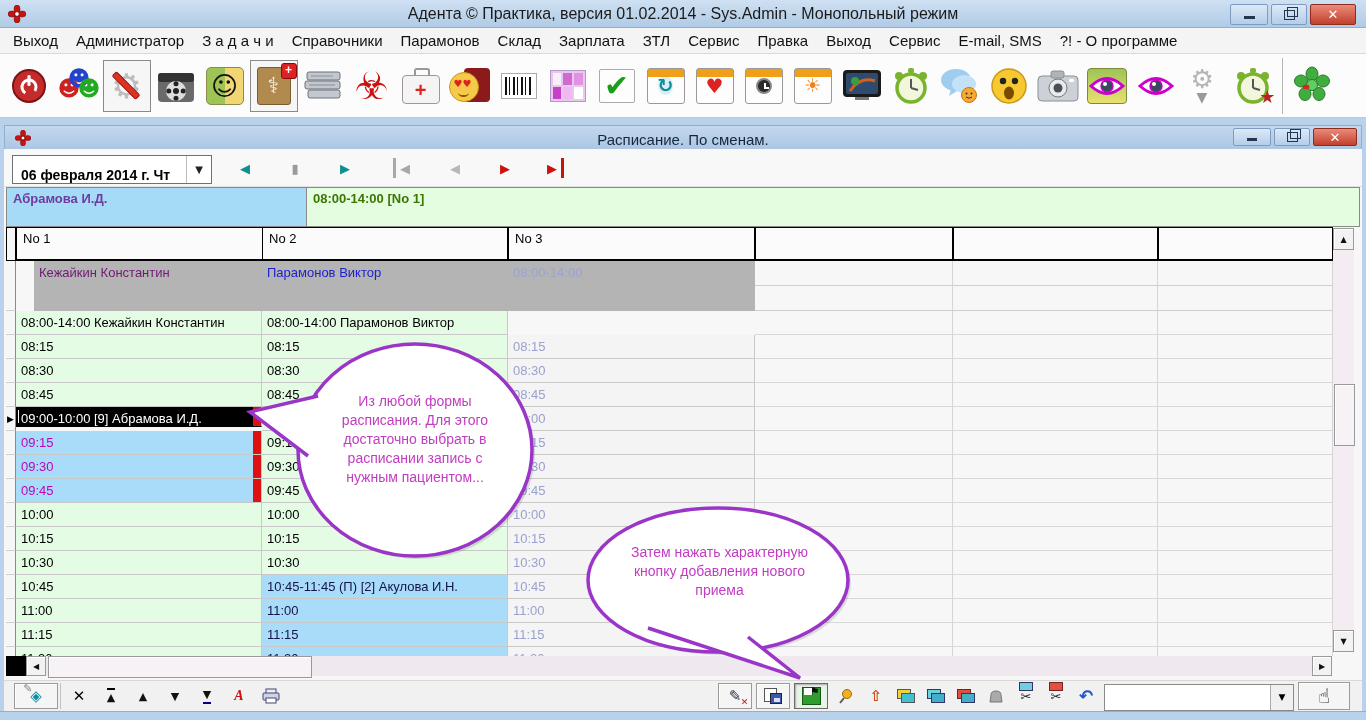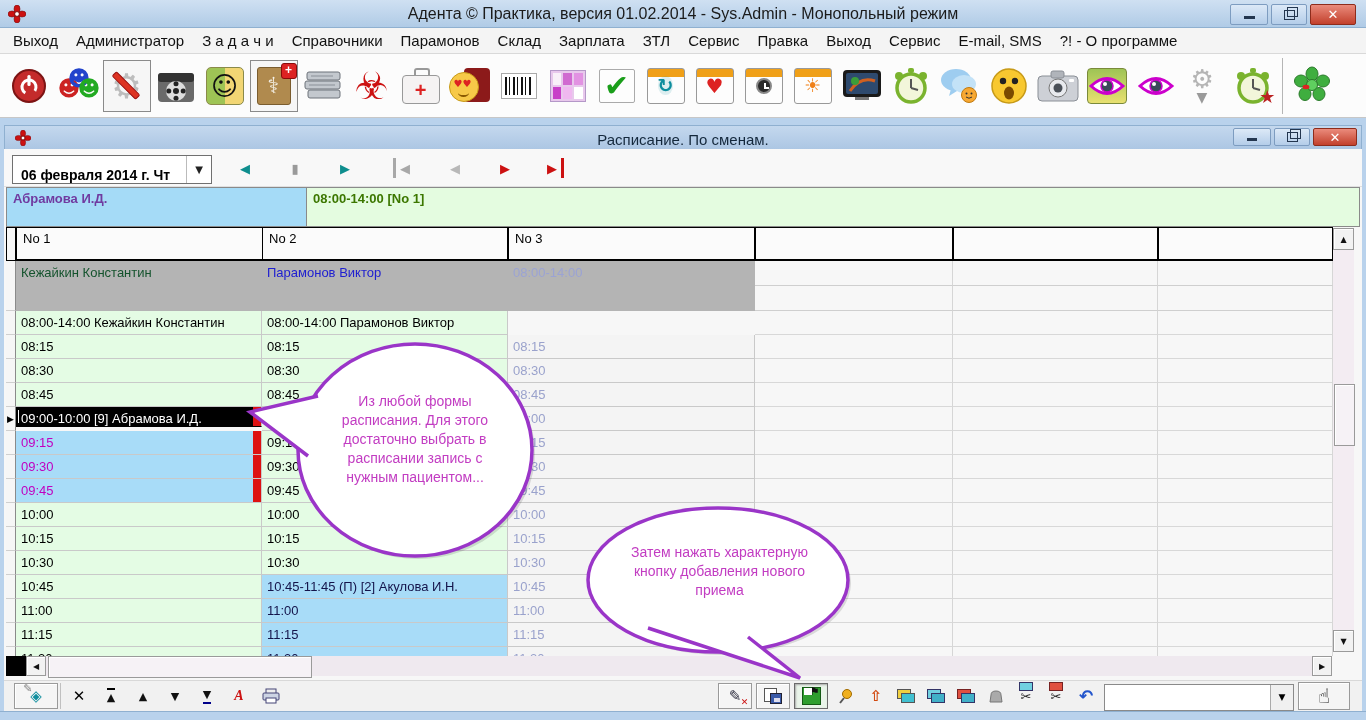--- a/index.html
+++ b/index.html
@@ -459,21 +459,21 @@
   </div>
   <div id="grid-body">
       <div class="gut" style="left:2px;top:40px;width:10px;height:34px;border:1px solid #000"></div>
       <div class="gut" style="left:2px;top:74px;width:10px;height:50px"></div>
       <div class="hdrcell" style="left:12px;top:40px;width:278px;height:34px">No 1</div>
       <div class="hdrcell" style="left:258px;top:40px;width:246px;height:34px">No 2</div>
       <div class="hdrcell" style="left:504px;top:40px;width:247px;height:34px">No 3</div>
       <div class="hdrcell" style="left:751px;top:40px;width:198px;height:34px"></div>
       <div class="hdrcell" style="left:949px;top:40px;width:205px;height:34px"></div>
       <div class="hdrcell" style="left:1154px;top:40px;width:175px;height:34px"></div>
-      <div class="bandcell" style="left:12px;top:74px;width:246px;height:50px;color:#14532d">Кежайкин Константин</div>
+      <div class="bandcell" style="left:30px;top:74px;width:246px;height:50px;color:#701a75">Кежайкин Константин</div>
       <div class="bandcell" style="left:258px;top:74px;width:246px;height:50px;color:#2020d0">Парамонов Виктор</div>
       <div class="bandcell" style="left:504px;top:74px;width:247px;height:50px;color:#9ba3d4">08:00-14:00</div>
       <div class="bandempty" style="left:751px;top:74px;width:198px;height:25px"></div>
       <div class="bandempty" style="left:751px;top:99px;width:198px;height:25px"></div>
       <div class="bandempty" style="left:949px;top:74px;width:205px;height:25px"></div>
       <div class="bandempty" style="left:949px;top:99px;width:205px;height:25px"></div>
       <div class="bandempty" style="left:1154px;top:74px;width:175px;height:25px"></div>
       <div class="bandempty" style="left:1154px;top:99px;width:175px;height:25px"></div>
       <div style="position:absolute;left:0;top:124px;width:1329px;height:345px;overflow:hidden">
         <div class="gut" style="left:2px;top:0px;width:10px;height:24px"></div>

